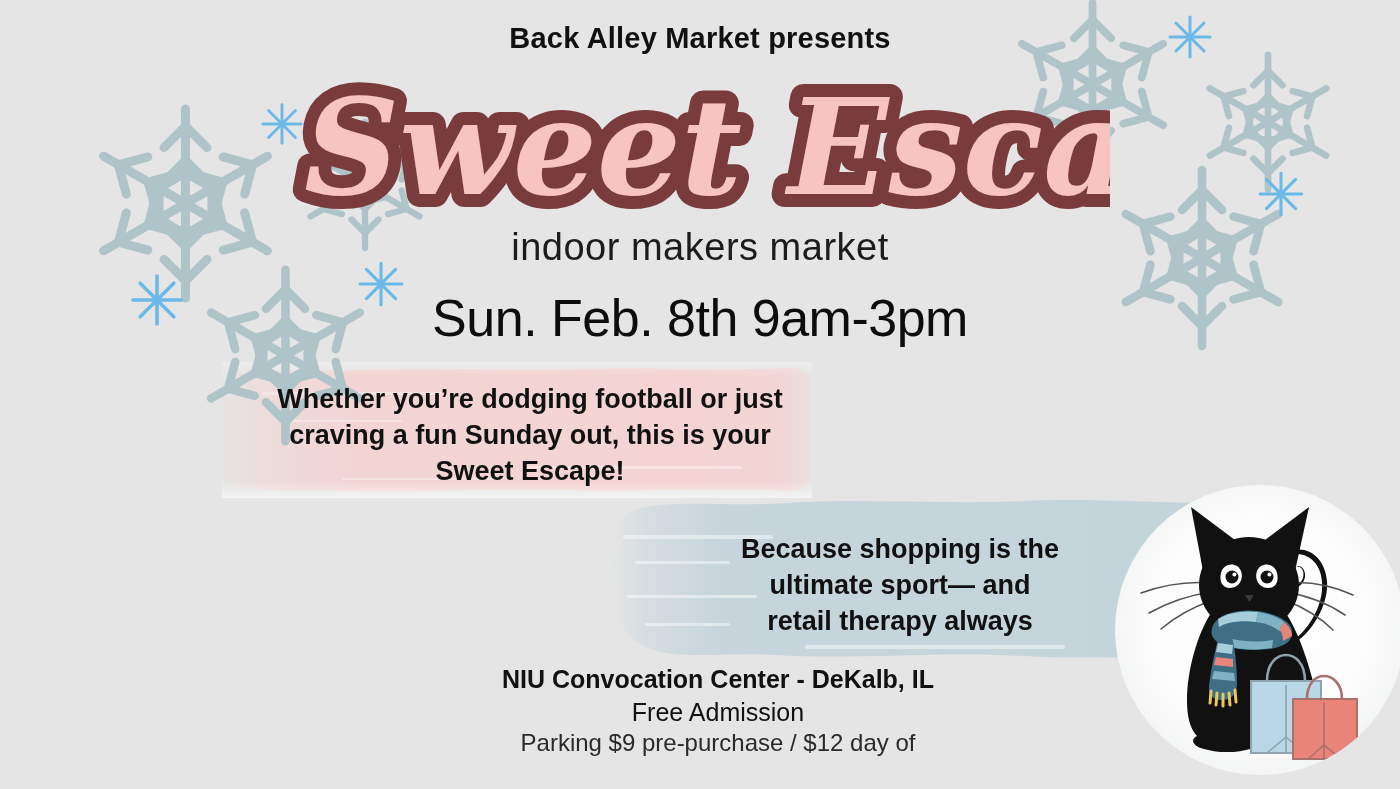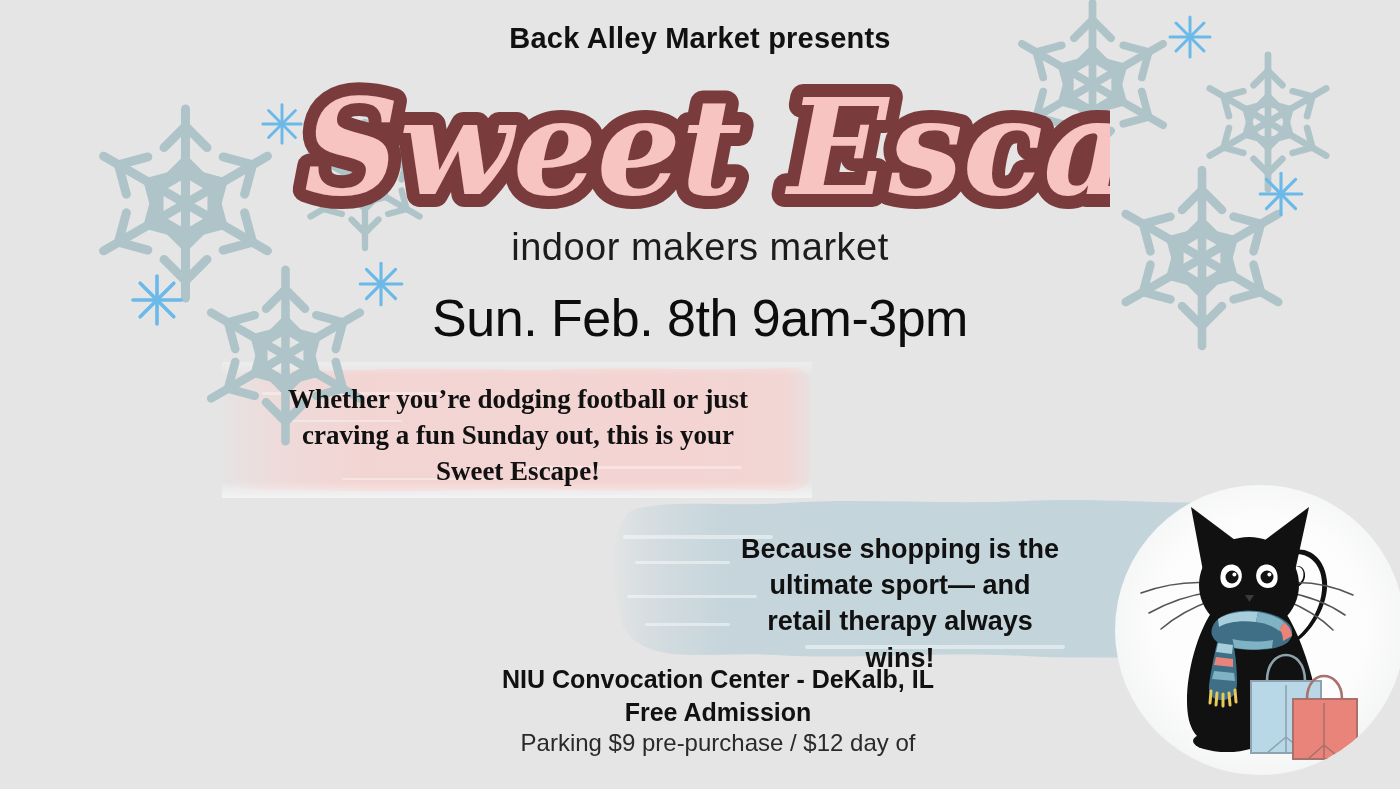--- a/index.html
+++ b/index.html
@@ -80,25 +80,24 @@
   }
 
   .blurb {
     position: absolute;
     font-weight: bold;
     color: #111111;
     text-align: center;
     line-height: 1.34;
   }
   .blurb-pink {
-    left: 258px;
+    left: 270px;
     top: 381px;
     width: 520px;
     font-size: 27px;
-    font-family: Liberation Serif, serif;
   }
   .blurb-blue {
     left: 700px;
     top: 521px;
     width: 400px;
     font-size: 27px;
     margin-top: 10px;
   }
   .blurb div { white-space: nowrap; }
 
@@ -110,21 +109,21 @@
     margin-left: 36px;
   }
   .venue-name {
     top: 665px;
     font-size: 25px;
     font-weight: bold;
   }
   .venue-admission {
     top: 698px;
     font-size: 25px;
-    font-weight: bold;
+    font-weight: normal;
   }
   .venue-parking {
     top: 729px;
     font-size: 24px;
     font-weight: 400;
     color: #2a2a2a;
     text-align: center;
   }
 
   
@@ -510,21 +509,20 @@
   <div class="blurb blurb-pink">
     <div>Whether you’re dodging football or just</div>
     <div>craving a fun Sunday out, this is your</div>
     <div>Sweet Escape!</div>
   </div>
 
   <div class="blurb blurb-blue">
     <div>Because shopping is the</div>
     <div>ultimate sport— and</div>
     <div>retail therapy always</div>
-    <div>wins!</div>
   </div>
 
   <div class="venue venue-name">NIU Convocation Center - DeKalb, IL</div>
   <div class="venue venue-admission">Free Admission</div>
   <div class="venue venue-parking">Parking $9 pre-purchase / $12 day of</div>
 
   <div class="cat-badge">
     <svg viewBox="0 0 290 300" aria-hidden="true">
       <defs>
         <radialGradient id="badgeGrad" cx="50%" cy="48%" r="52%">

